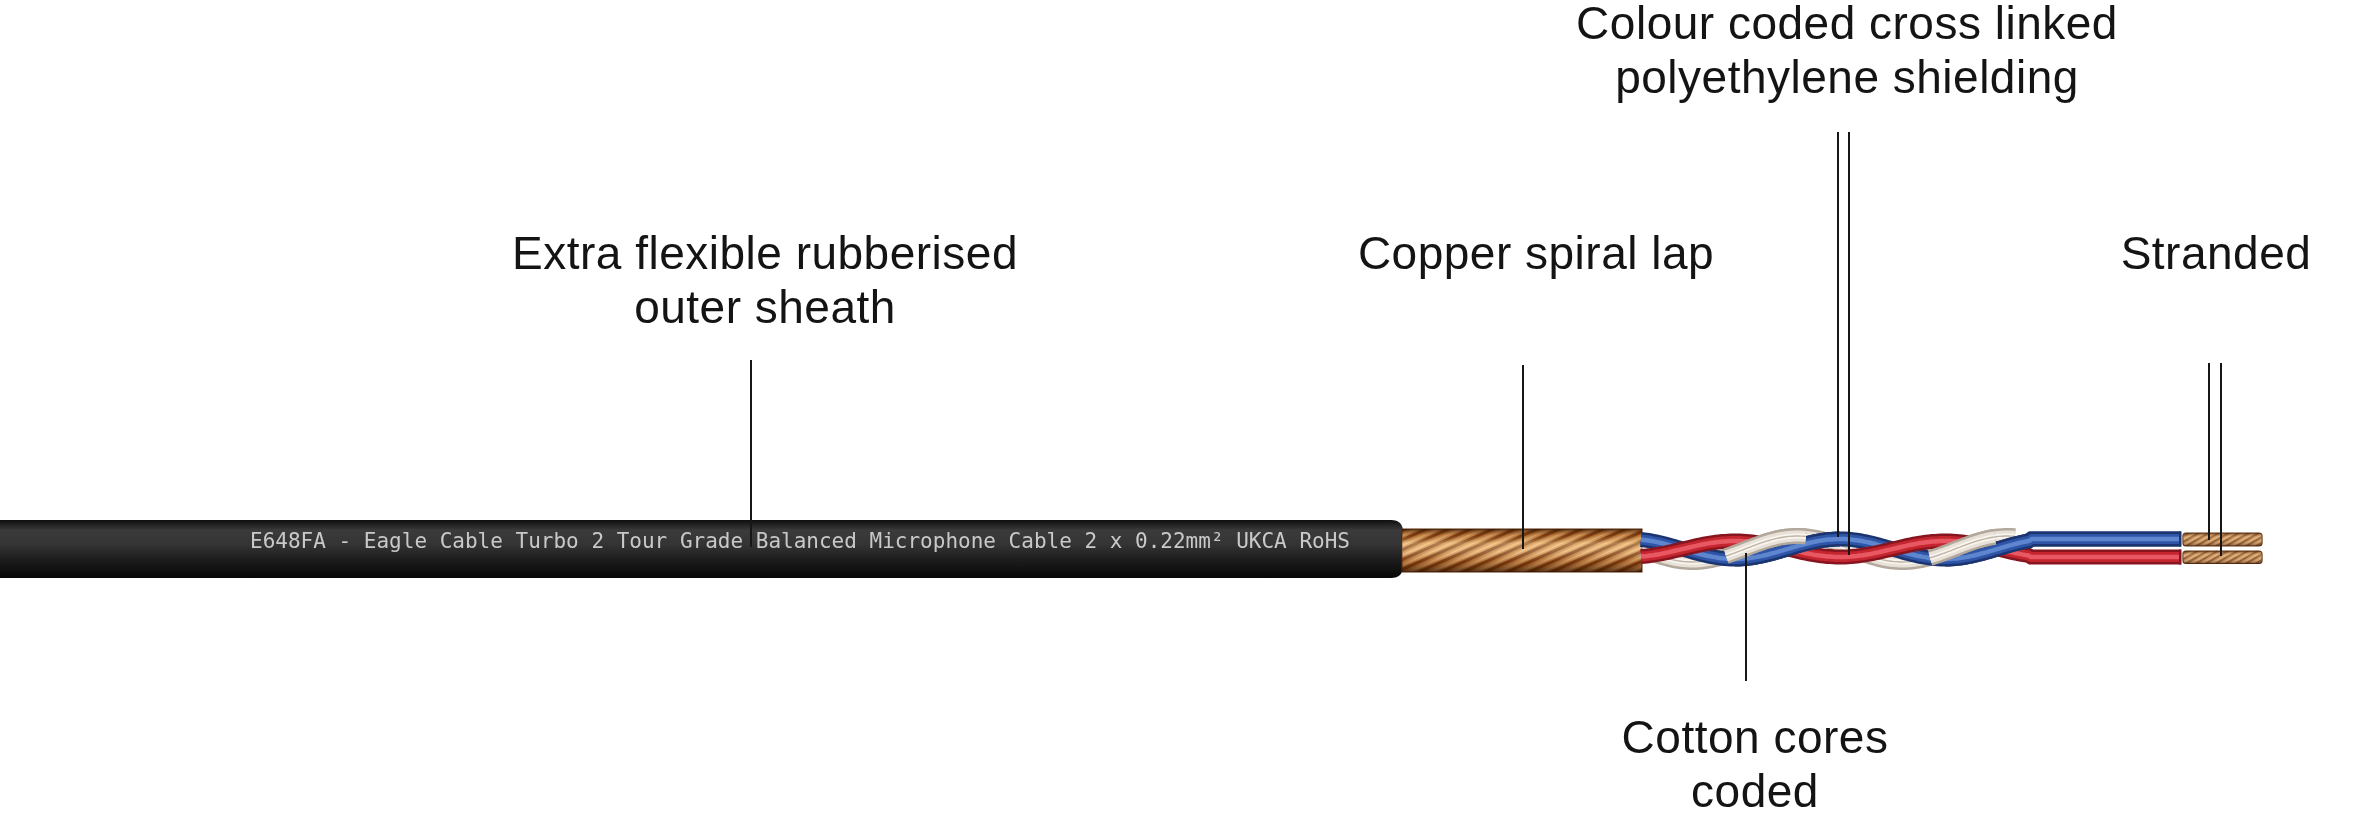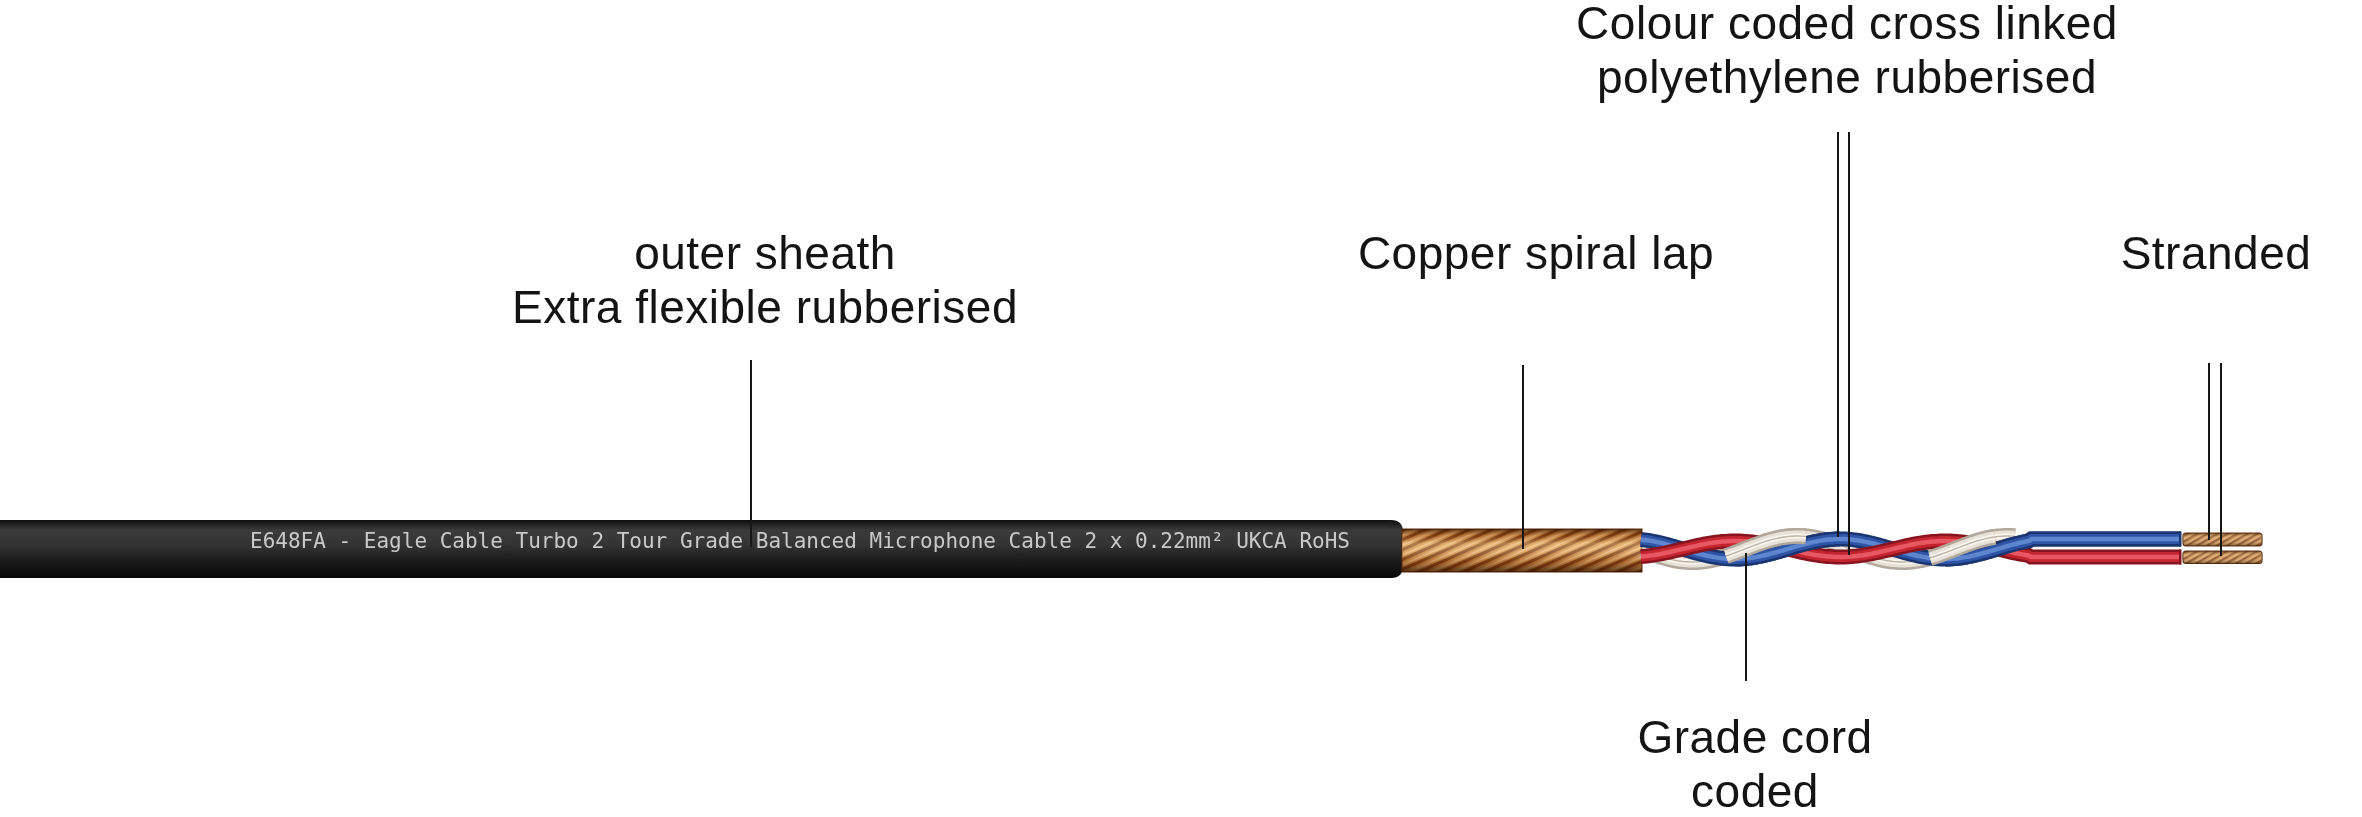--- a/index.html
+++ b/index.html
@@ -111,34 +111,34 @@
         <line x1="1838" x2="1838" y1="132" y2="537" stroke="#161616" stroke-width="2"></line>
         <line x1="1849" x2="1849" y1="132" y2="555" stroke="#161616" stroke-width="2"></line>
         <line x1="2209" x2="2209" y1="363" y2="540" stroke="#161616" stroke-width="2"></line>
         <line x1="2221" x2="2221" y1="363" y2="556" stroke="#161616" stroke-width="2"></line>
         <line x1="1746" x2="1746" y1="553" y2="681" stroke="#161616" stroke-width="2"></line>
       </g>
   </svg>
 
   <div class="label" style="left:1847px;top:-4px;">
     <span>Colour coded cross linked</span>
-    <span>polyethylene rubberised</span>
+    <span>polyethylene shielding</span>
   </div>
 
   <div class="label" style="left:765px;top:226px;">
+    <span>Extra flexible rubberised</span>
     <span>outer sheath</span>
-    <span>Extra flexible rubberised</span>
   </div>
 
   <div class="label" style="left:1536px;top:226px;">
     <span>Copper spiral lap</span>
   </div>
 
   <div class="label" style="left:2216px;top:226px;">
     <span>Stranded</span>
   </div>
 
   <div class="label" style="left:1755px;top:710px;">
-    <span>Grade cord</span>
+    <span>Cotton cores</span>
     <span>coded</span>
   </div>
 
 </div>
 
 </body></html>

